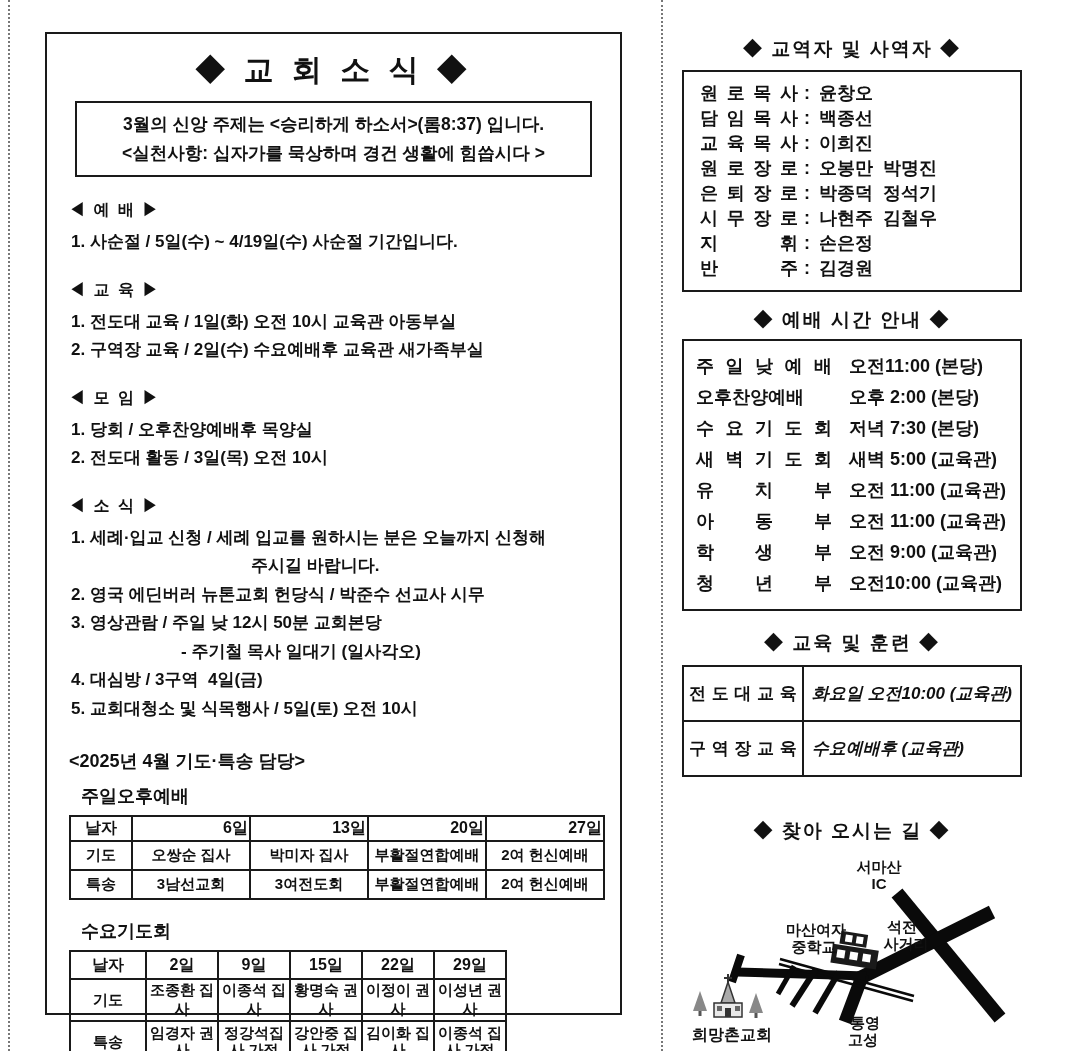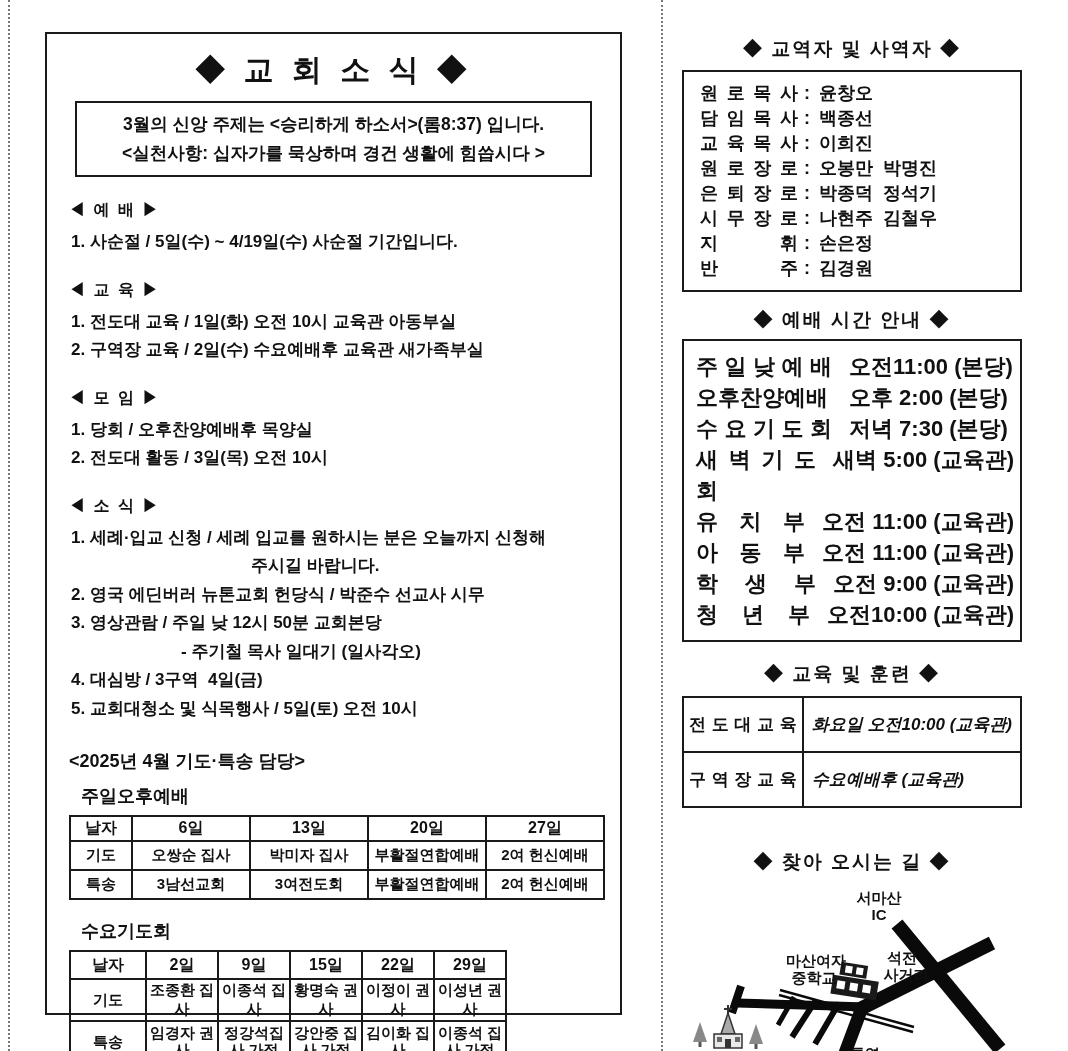--- a/index.html
+++ b/index.html
@@ -22,38 +22,38 @@
   .indent-a { margin-left:182px; }
   .indent-b { margin-left:112px; }
 
   .assign-heading { margin-top:26px; margin-left:8px; font-size:18px; }
   .tbl-caption { margin-top:11px; margin-left:20px; font-size:18px; }
   table { border-collapse:collapse; margin-left:8px; margin-top:7px; }
   td,th { border:2px solid #1a1a1a; text-align:center; vertical-align:middle;
           font-size:15px; font-weight:bold; padding:1px 1px; }
   .tbl1 th { height:25px; font-size:16px; }
   .tbl1 td { height:29px; white-space:nowrap; }
-  .tbl1 .c0 { width:62px; } .tbl1 .c { width:118px; }
+  .tbl1 .c0 { width:62px; } .tbl1 .c { width:118px;text-align:right; }
   .tbl2 th { height:28px; font-size:16px; }
   .tbl2 td { height:30px; }
   .tbl2 tr.tall td { height:40px; line-height:17px; }
   .tbl2 .c0 { width:76px; } .tbl2 .c { width:72px; }
 
   
   .panel-right { position:absolute; left:682px; top:36px; width:340px; }
   .r-title { text-align:center; font-size:19px; letter-spacing:2px; }
   .staff-box { margin-top:8px; border:2px solid #1a1a1a; padding:9px 6px 9px 16px; }
   .staff-row { display:flex; font-size:18px; line-height:25px; }
   .st-label { width:98px; text-align:justify; text-align-last:justify; white-space:normal; }
   .st-colon { margin:0 9px 0 6px; }
   .staff-row .st-value { white-space:pre; }
 
   .worship-title { margin-top:15px; }
   .worship-box { margin-top:6px; border:2px solid #1a1a1a; padding:10px 6px 10px 12px; }
-  .worship-row { display:flex; font-size:22px; line-height:31px; }
+  .worship-row { display:flex; font-size:18px; line-height:31px; }
   .w-label { width:136px; text-align:justify; text-align-last:justify; }
   .w-value { margin-left:17px; white-space:pre; }
 
   .edu-title { margin-top:19px; }
   .edu-table { margin-left:0; margin-top:9px; border-collapse:collapse; }
   .edu-table td { border:2px solid #1a1a1a; height:22px; font-size:17px; }
   .edu-label { width:120px; text-align:justify; text-align-last:justify; padding:0 5px; }
   .edu-value { width:218px; text-align:left; padding:15px 8px; white-space:nowrap;font-style:italic; }
 
   .dir-title { margin-top:41px; }

